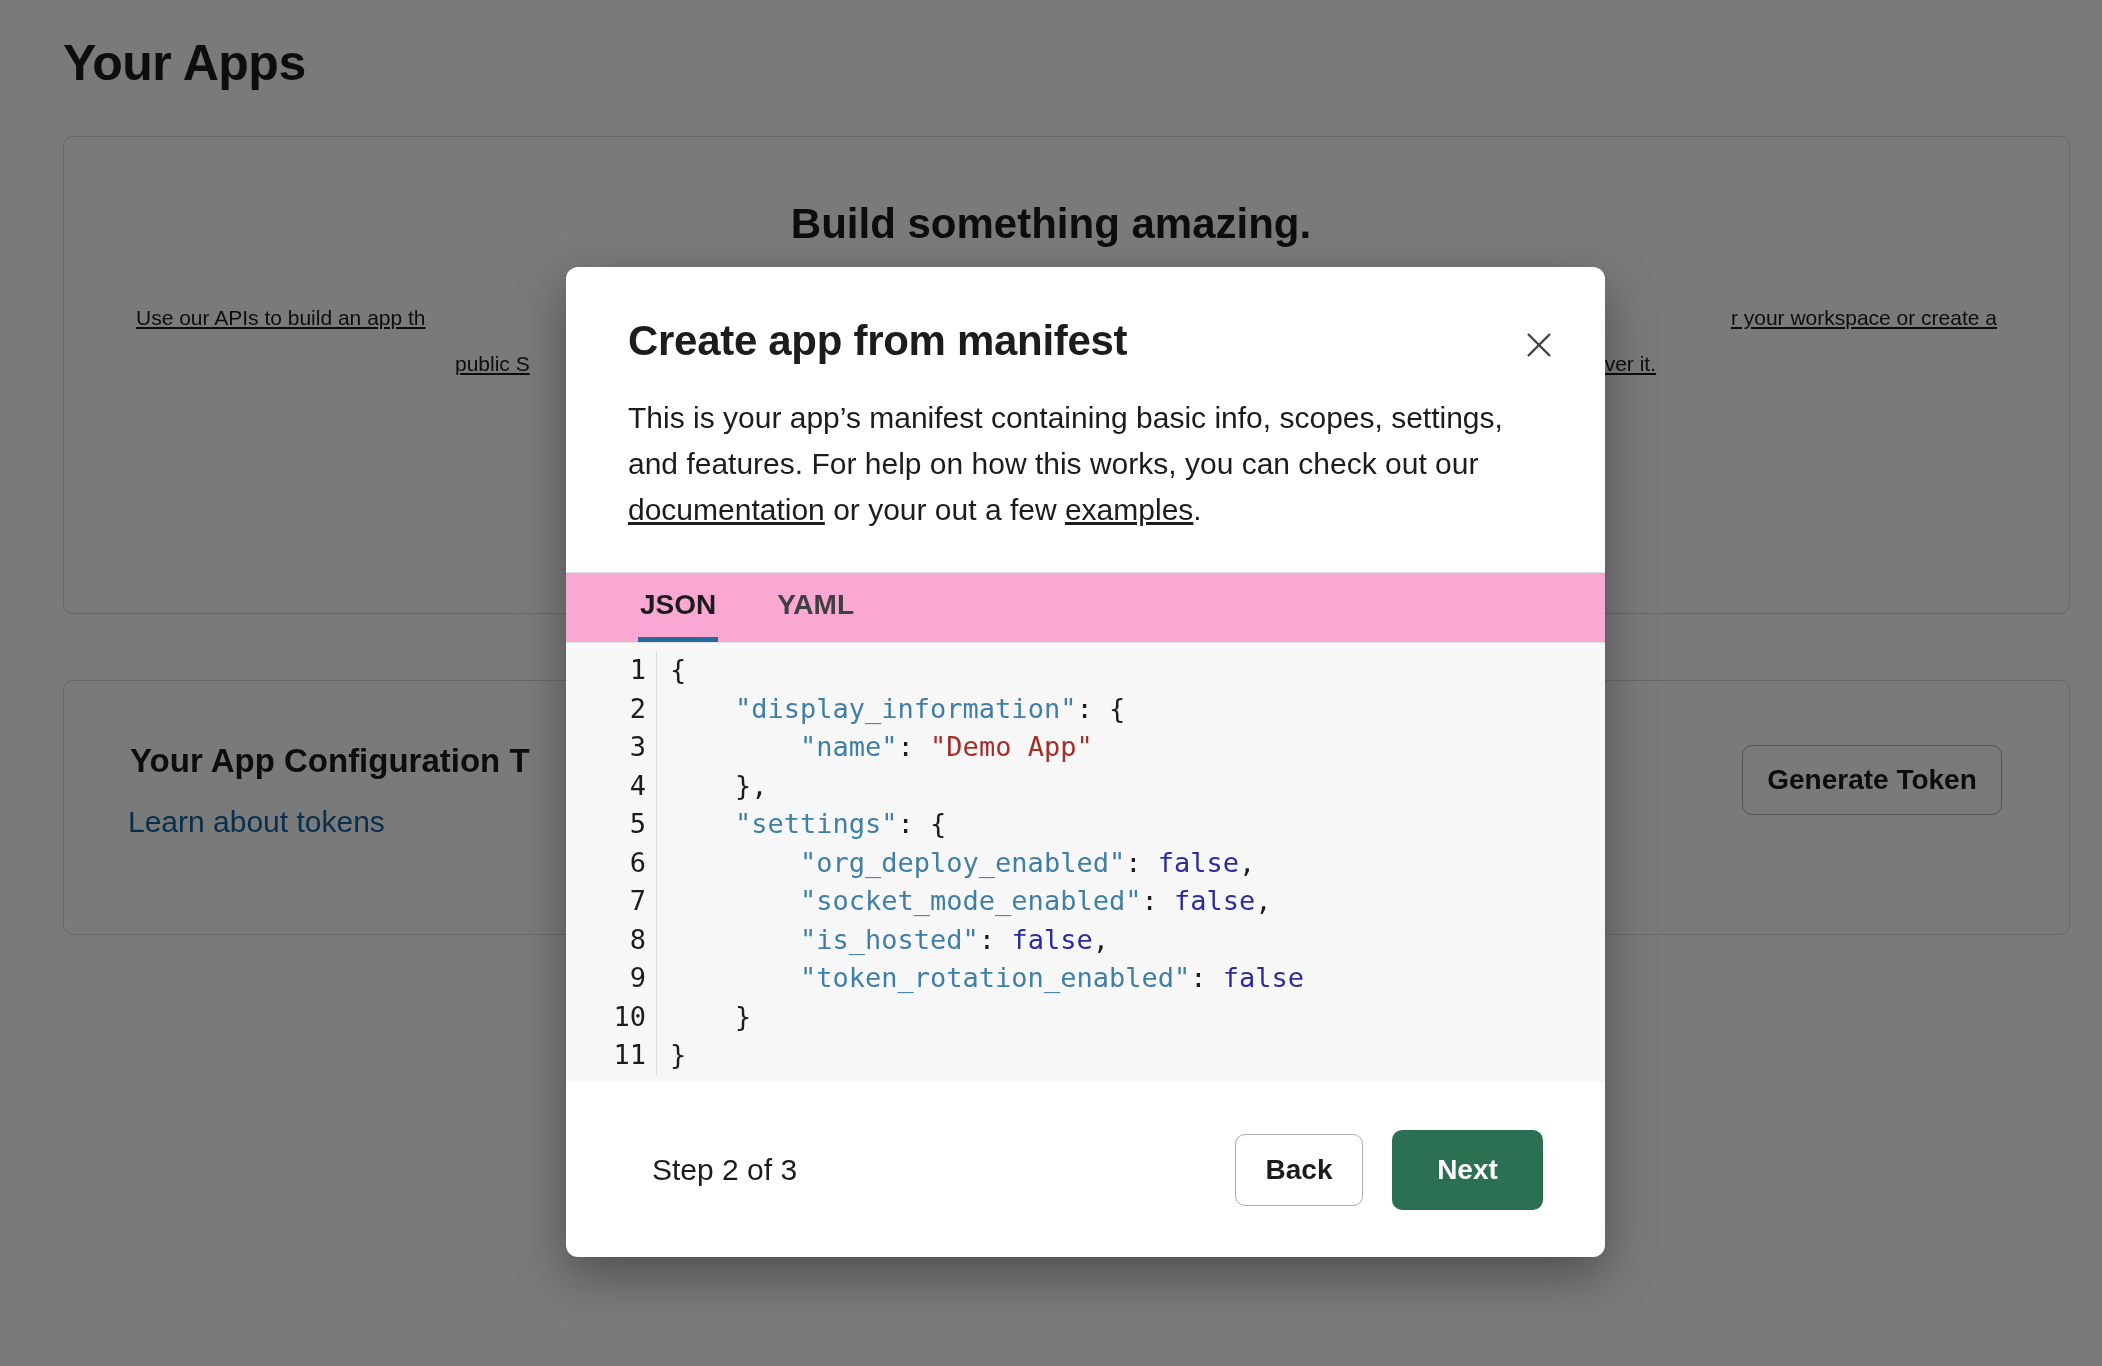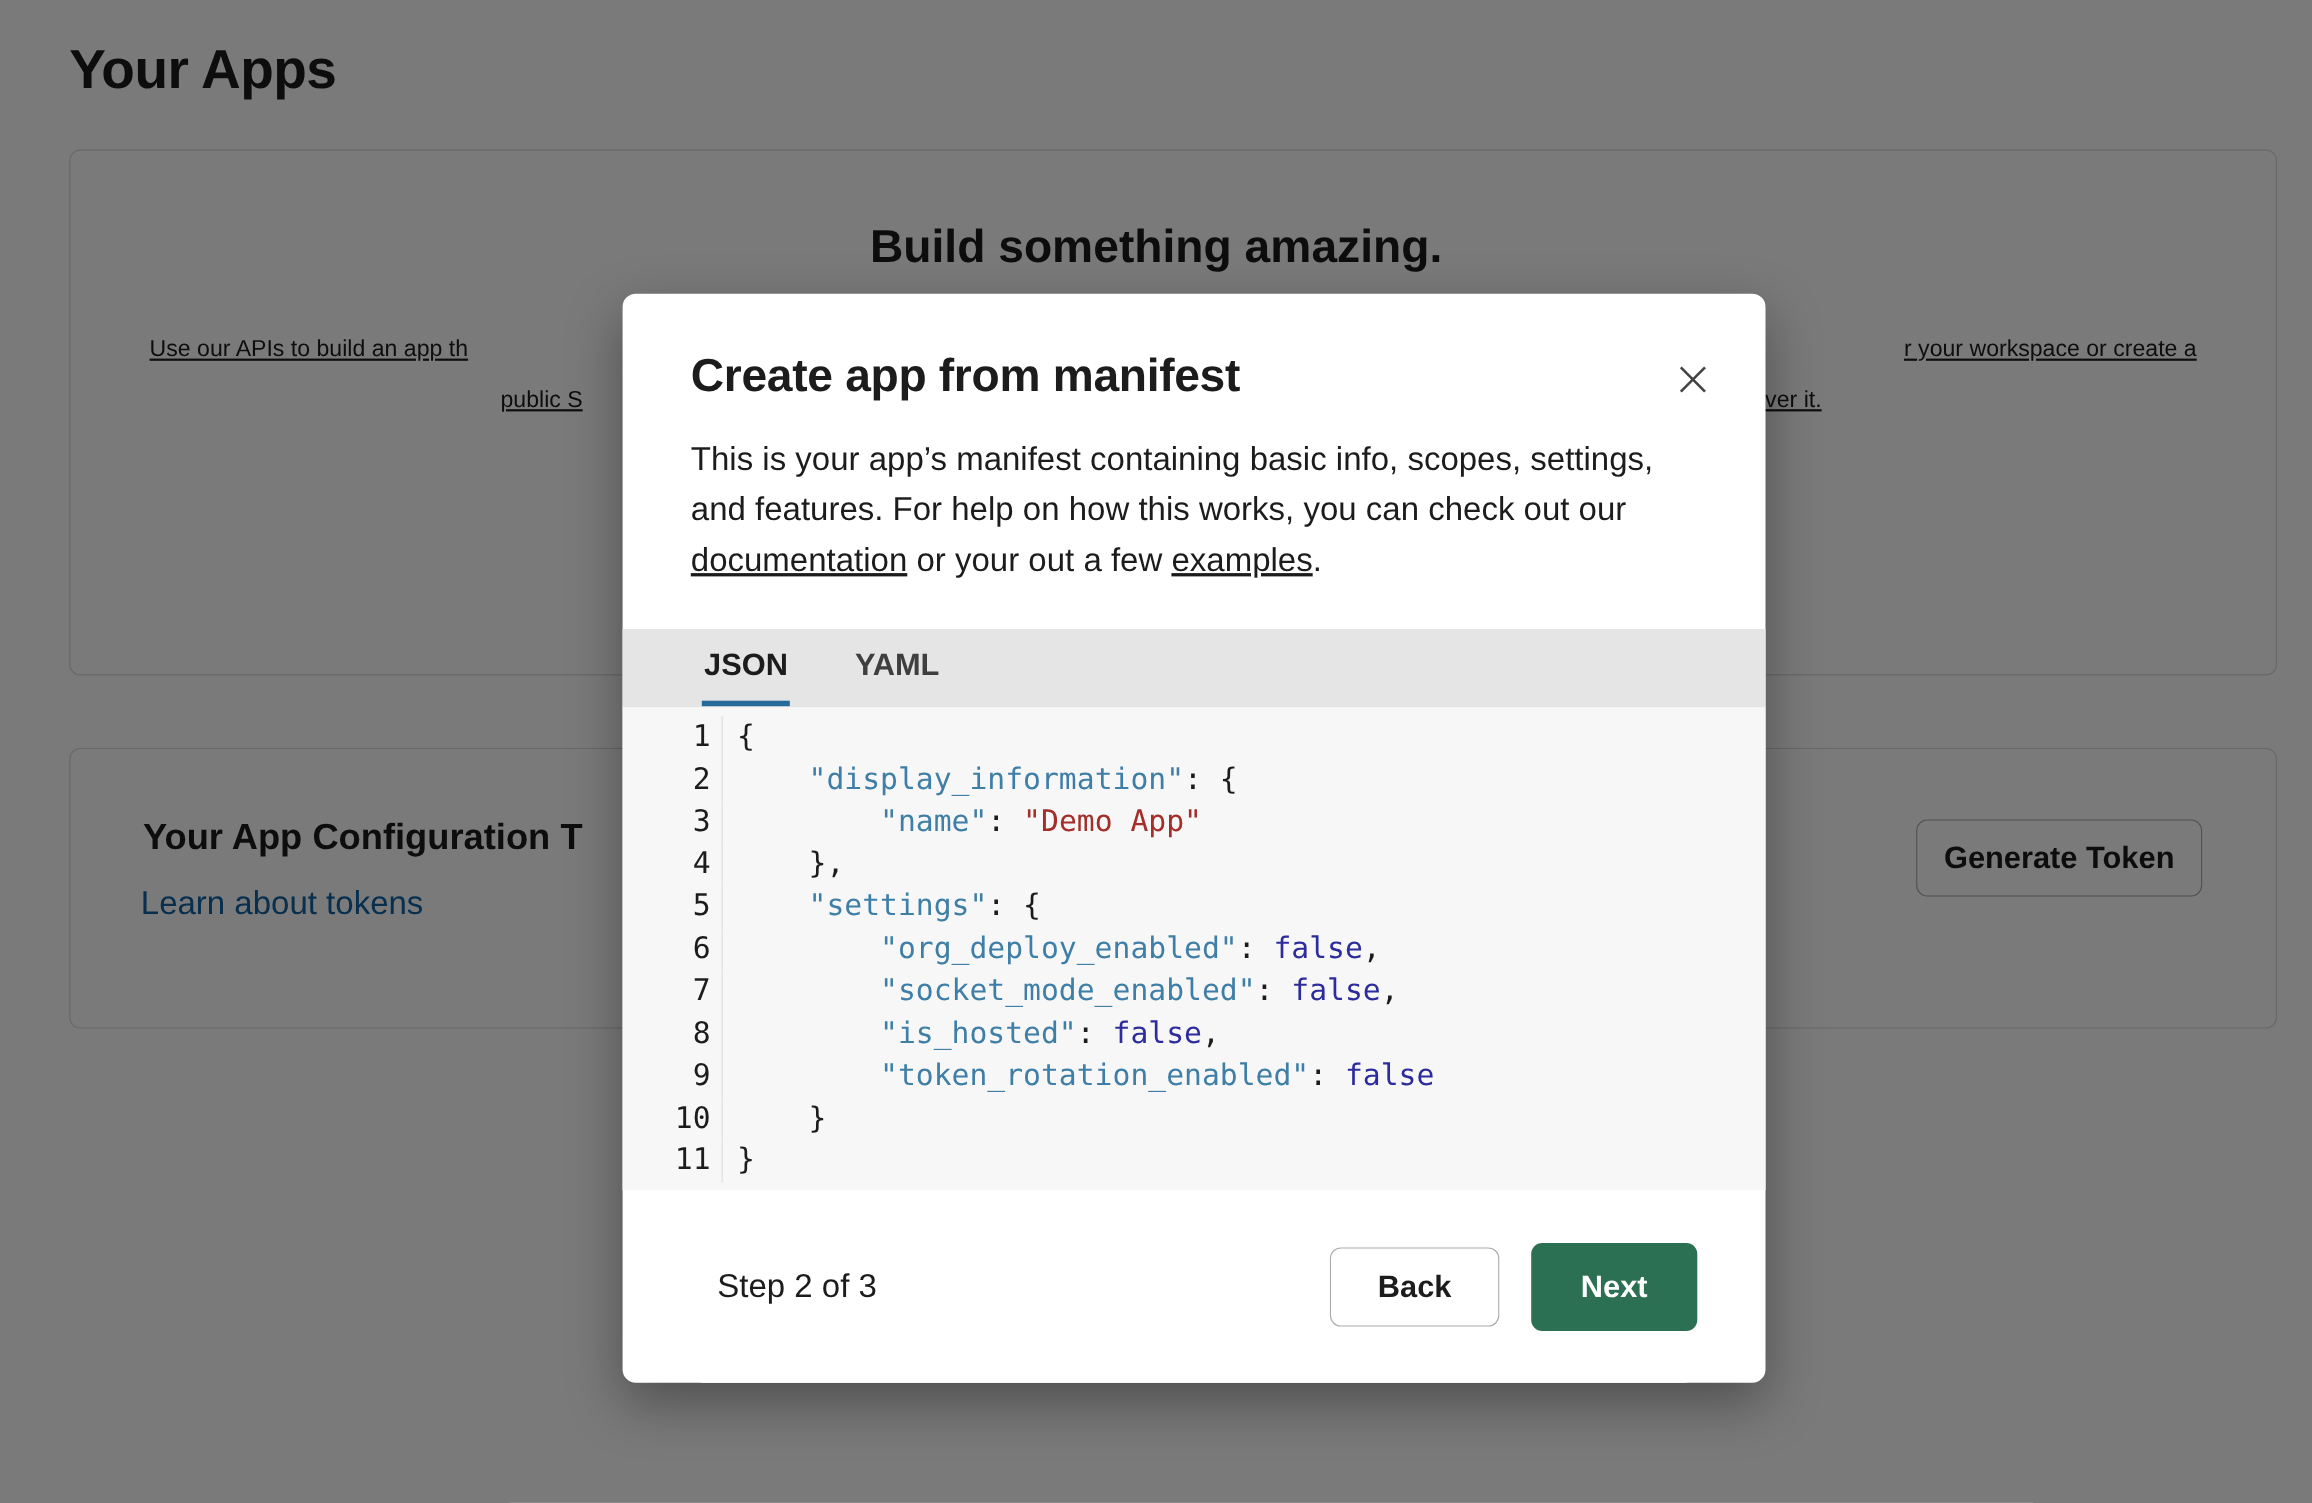--- a/index.html
+++ b/index.html
@@ -57,21 +57,21 @@
     background:none; border:none; cursor:pointer; display:flex;
     align-items:center; justify-content:center;
   }
   .modal-desc {
     position:absolute; left:62px; top:128px; width:918px;
     font-size:30px; line-height:46px; color:#1d1c1d;
   }
   .modal-desc a { color:#1d1c1d; text-decoration:underline; cursor:pointer; }
   .tabstrip {
     position:absolute; left:0; right:0; top:305px; height:71px;
-    background:#e5e5e5; border-top:1px solid #e3e3e3; border-bottom:1px solid #e3e3e3;
+    background:#f9a8d4; border-top:1px solid #e3e3e3; border-bottom:1px solid #e3e3e3;
     display:flex; align-items:stretch; padding-left:72px;
   }
   .tab {
     display:flex; align-items:center; font-size:28px; font-weight:700;
     cursor:pointer; border-bottom:5px solid transparent; padding:0 2px;
     margin-right:57px; color:#3f3f3f;
   }
   .tab.active { color:#1d1c1d; border-bottom-color:var(--tab-underline, #26699b); }
   .codearea {
     position:absolute; left:0; right:0; top:376px; height:439px;
@@ -90,21 +90,21 @@
   .tok-s { color:var(--code-string, #a32e2a); }
   .tok-b { color:var(--code-keyword, #2d2c9c); }
   .modal-footer {
     position:absolute; left:62px; right:62px; bottom:0; height:175px;
     display:flex; align-items:center; justify-content:space-between;
     background:#ffffff; border-radius:0 0 12px 12px;
   }
   .step-indicator { font-size:30px; color:#1d1c1d;margin-left:24px; }
   .footer-buttons { display:flex; gap:29px; align-items:center; }
   .btn-back {
-    width:154px; height:72px; background:#ffffff; border:1.5px solid #acacac;
+    width:128px; height:72px; background:#ffffff; border:1.5px solid #acacac;
     border-radius:10px; font-family:inherit; font-size:28px; font-weight:700;
     color:#1d1c1d; cursor:pointer;
   }
   .btn-next {
     width:151px; height:80px; background:var(--green, #2b7053); border:none;
     border-radius:10px; font-family:inherit; font-size:28px; font-weight:700;
     color:#ffffff; cursor:pointer;
   }
 </style>
 </head>

